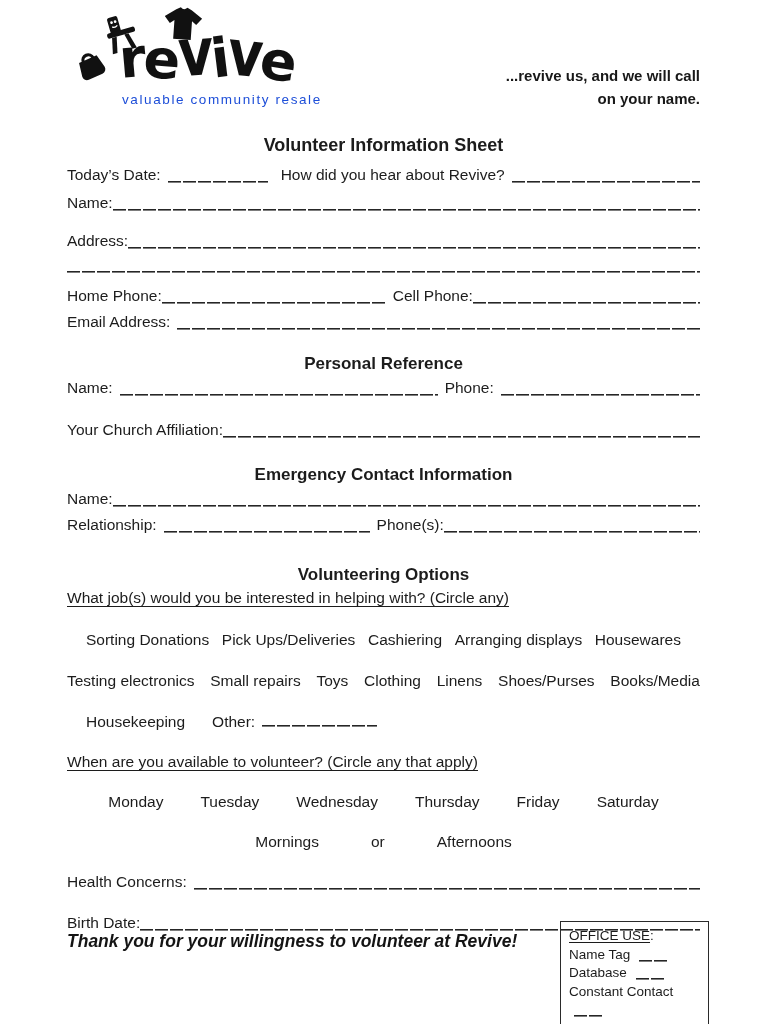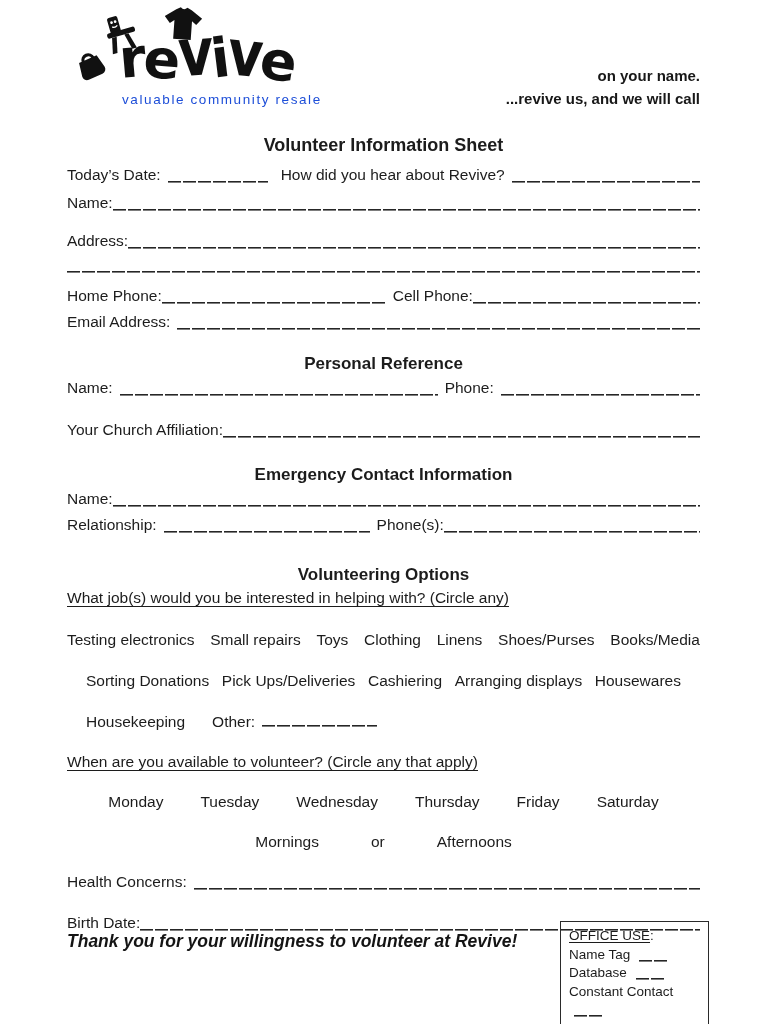--- a/index.html
+++ b/index.html
@@ -82,22 +82,22 @@
         </span>
         <span class="licon icon-shirt">
           <svg width="44" height="36" viewBox="0 0 40 32" fill="#111">
             <path d="M13 3 L17 1 Q20 4 23 1 L27 3 L37 10 L32 16 L28 13 L28 30 L12 30 L12 13 L8 16 L3 10 Z"></path>
           </svg>
         </span>
         <div class="logo-word"><span class="lt lt0">r</span><span class="lt lt1">e</span><span class="lt lt2">v</span><span class="lt lt3">i</span><span class="lt lt4">v</span><span class="lt lt5">e</span></div>
         <div class="logo-tagline">valuable community resale</div>
       </div>
       <div class="quote">
+        <div>...revive us, and we will call</div>
         <div>on your name.</div>
-        <div>...revive us, and we will call</div>
       </div>
     </div>
 
     <div class="h1">Volunteer Information Sheet</div>
 
     <div class="row" style="margin-top:8px;">
       <span class="lbl">Today’s Date:</span>
       <span class="sp"></span>
         <span class="fill" style="width:100px;"></span>
       <span style="display:inline-block;width:13px;"></span>
@@ -154,36 +154,36 @@
       <span class="sp"></span>
         <span class="fill" style="width:206px;"></span>
       <span class="sp"></span>
       <span class="lbl">Phone(s):</span>
       <span class="fill grow"></span>
     </div>
 
     <div class="h2" style="margin-top:29px;">Volunteering Options</div>
     <div class="uq" style="margin-top:2px;">What job(s) would you be interested in helping with? (Circle any)</div>
 
+    <div class="opts opts-between pad19" style="margin-top:20px;">
+      <span>Sorting Donations</span>
+      <span>Pick Ups/Deliveries</span>
+      <span>Cashiering</span>
+      <span>Arranging displays</span>
+      <span>Housewares</span>
+    </div>
     <div class="opts opts-between" style="margin-top:20px;">
       <span>Testing electronics</span>
       <span>Small repairs</span>
       <span>Toys</span>
       <span>Clothing</span>
       <span>Linens</span>
       <span>Shoes/Purses</span>
       <span>Books/Media</span>
     </div>
-    <div class="opts opts-between pad19" style="margin-top:20px;">
-      <span>Sorting Donations</span>
-      <span>Pick Ups/Deliveries</span>
-      <span>Cashiering</span>
-      <span>Arranging displays</span>
-      <span>Housewares</span>
-    </div>
     <div class="opts" style="margin-top:20px;padding-left:19px;">
       <span>Housekeeping</span>
       <span style="display:inline-block;width:27px;"></span>
       <span class="lbl">Other:</span>
       <span class="sp"></span>
         <span class="fill" style="width:115px;"></span>
     </div>
 
     <div class="uq" style="margin-top:19px;">When are you available to volunteer? (Circle any that apply)</div>
 

